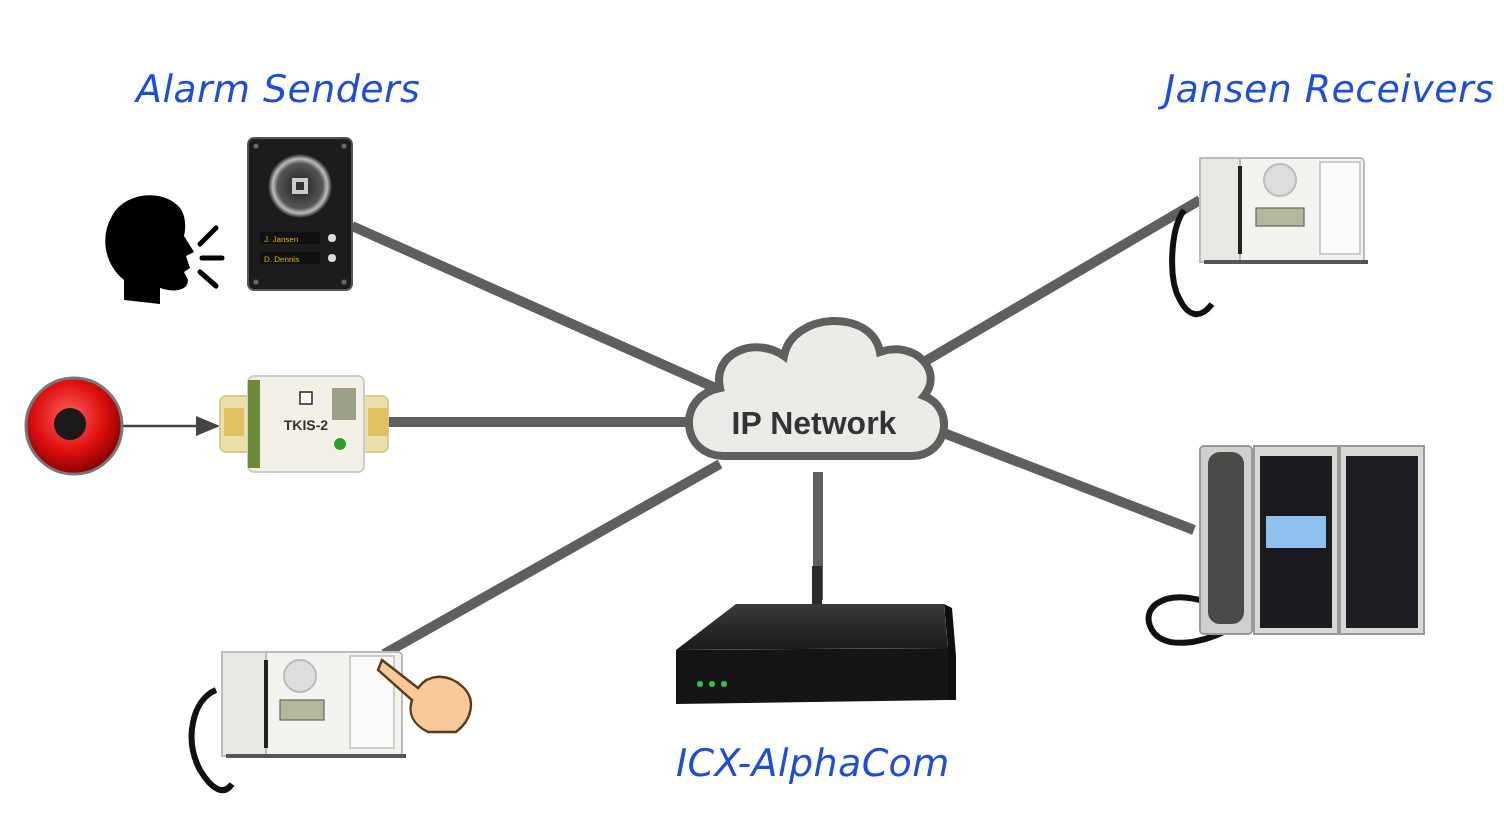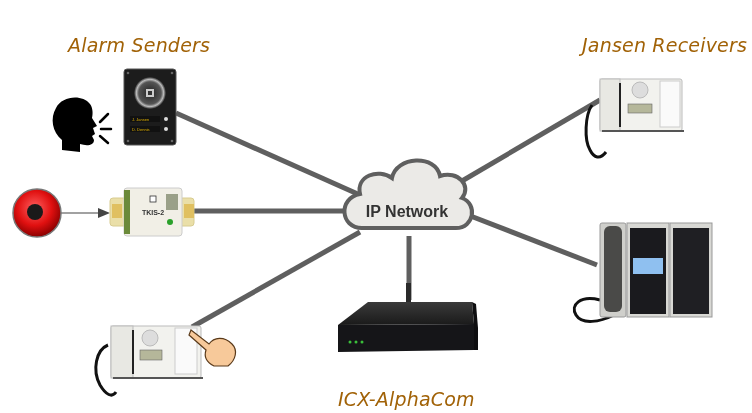--- a/index.html
+++ b/index.html
@@ -1,27 +1,27 @@
 <!DOCTYPE html>
 <html><head>
 <meta charset="utf-8">
 <style>
   html, body { margin:0; padding:0; background:#ffffff; }
   body { width:752px; height:413px; position:relative; overflow:hidden; font-family:"DejaVu Sans", sans-serif; }
-  .label { position:absolute; font-style:italic; font-size:19px; color:#a16207; white-space:nowrap; font-family:"DejaVu Sans", sans-serif; letter-spacing:0.2px; }
+  .label { position:absolute; font-style:italic; font-size:19px; color:#1d4ed8; white-space:nowrap; font-family:"DejaVu Sans", sans-serif; letter-spacing:0.2px; }
   svg { position:absolute; left:0; top:0; }
   .cloud-text { font-family:"Liberation Sans", sans-serif; font-weight:bold; font-size:16px; fill:#333; }
   .tiny { font-family:"Liberation Sans", sans-serif; font-size:4px; fill:#e0b000; }
 </style>
 </head>
 <body>
 
 <div class="label" style="left:68px; top:34px;">Alarm Senders</div>
 <div class="label" style="left:582px; top:34px;">Jansen Receivers</div>
-<div class="label" style="left:338px; top:388px;">ICX-AlphaCom</div>
+<div class="label" style="left:338px; top:371px;">ICX-AlphaCom</div>
 
 <svg width="752" height="413" viewBox="0 0 752 413">
   <defs>
     <radialGradient id="redGrad" cx="45%" cy="40%" r="60%">
       <stop offset="0%" stop-color="#ff6060"></stop>
       <stop offset="60%" stop-color="#e01010"></stop>
       <stop offset="100%" stop-color="#8a0000"></stop>
     </radialGradient>
     <radialGradient id="spk" cx="50%" cy="50%" r="50%">
       <stop offset="0%" stop-color="#222"></stop>

